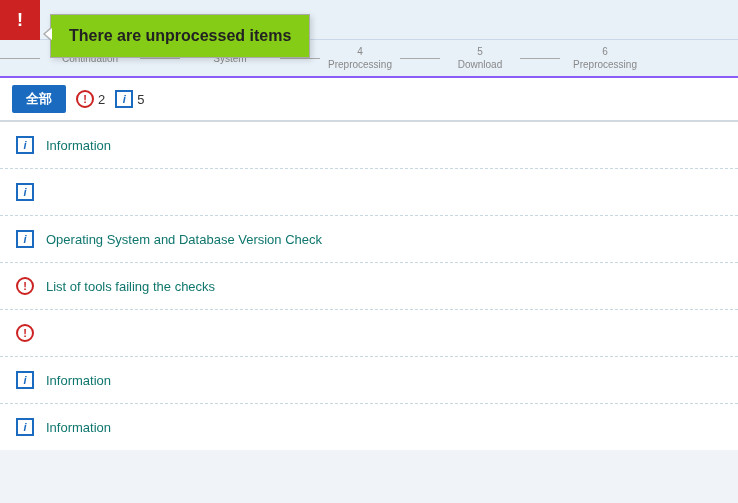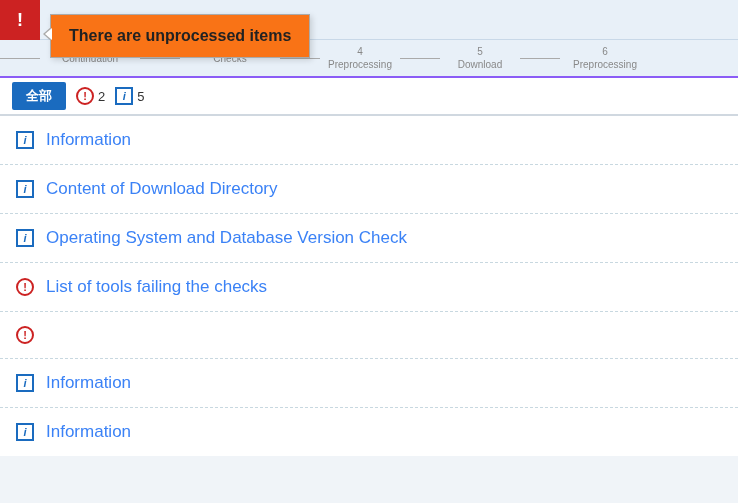--- a/index.html
+++ b/index.html
@@ -48,21 +48,21 @@
       color: white;
       font-size: 18px;
       font-weight: bold;
     }
 
     
     .tooltip {
       position: absolute;
       top: 14px;
       left: 50px;
-      background: #f97316;
+      background: #84cc16;
       border: 1px solid #aaa;
       padding: 12px 18px;
       font-size: 16px;
       font-weight: bold;
       color: #222;
       white-space: nowrap;
       z-index: 20;
       box-shadow: 2px 2px 6px rgba(0,0,0,0.15);
     }
     .tooltip::before {
@@ -106,21 +106,21 @@
       margin-bottom: 2px;
     }
     .step-label {
       font-size: 10px;
       color: #888;
     }
 
     
     .filter-bar {
       background: white;
-      height: 38px;
+      height: 44px;
       display: flex;
       align-items: center;
       padding: 0 12px;
       border-bottom: 2px solid #d0d8e0;
       gap: 10px;
     }
     .btn-all {
       background: #1a6bbf;
       color: white;
       border: none;
@@ -211,22 +211,22 @@
       border: 2px solid #cc2222;
       color: #cc2222;
       display: flex;
       align-items: center;
       justify-content: center;
       font-size: 11px;
       font-weight: bold;
       flex-shrink: 0;
     }
     .item-text {
-      color: #3b82f6;
-      font-size: 17px;
+      color: #0f766e;
+      font-size: 13px;
     }
   </style>
 </head>
 <body>
 
 <div class="top-bar">
   <div class="alert-btn">
     <span class="exclaim">!</span>
   </div>
   <span class="home-label">HOME</span>
@@ -238,21 +238,21 @@
 
 <div class="step-bar">
   <div style="display:flex; align-items:center; margin-right: 60px;">
 
     <div style="width:40px; height:1px; background:#aaa;"></div>
     <div class="step-item">
       <span class="step-label">Continuation</span>
     </div>
     <div style="width:40px; height:1px; background:#aaa;"></div>
     <div class="step-item">
-      <span class="step-label">Checks</span>
+      <span class="step-label">System</span>
     </div>
     <div style="width:40px; height:1px; background:#aaa;"></div>
     <div style="display:flex; flex-direction:column; align-items:center; min-width:80px;">
       <span class="step-num">4</span>
       <span class="step-label">Preprocessing</span>
     </div>
     <div style="width:40px; height:1px; background:#aaa;"></div>
     <div style="display:flex; flex-direction:column; align-items:center; min-width:80px;">
       <span class="step-num">5</span>
       <span class="step-label">Download</span>
@@ -279,21 +279,20 @@
   </div>
 </div>
 
 <div class="list-area" id="list-container">
 <div class="list-item">
       <div class="item-icon-info">i</div>
       <span class="item-text">Information</span>
     </div>
     <div class="list-item">
       <div class="item-icon-info">i</div>
-      <span class="item-text">Content of Download Directory</span>
     </div>
     <div class="list-item">
       <div class="item-icon-info">i</div>
       <span class="item-text">Operating System and Database Version Check</span>
     </div>
     <div class="list-item">
       <div class="item-icon-error">!</div>
       <span class="item-text">List of tools failing the checks</span>
     </div>
     <div class="list-item">

